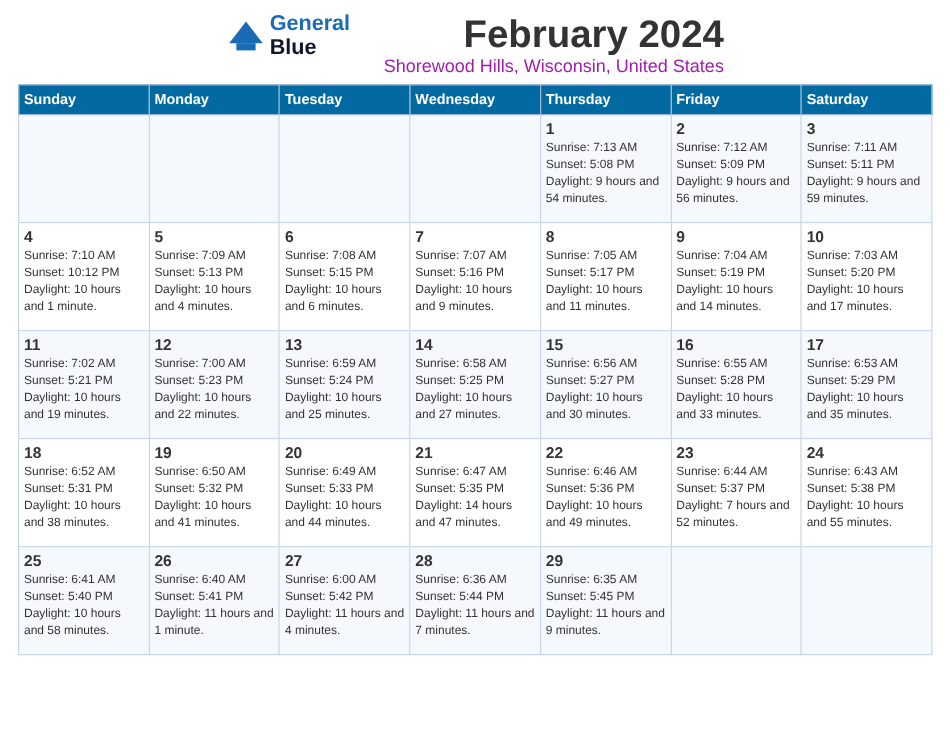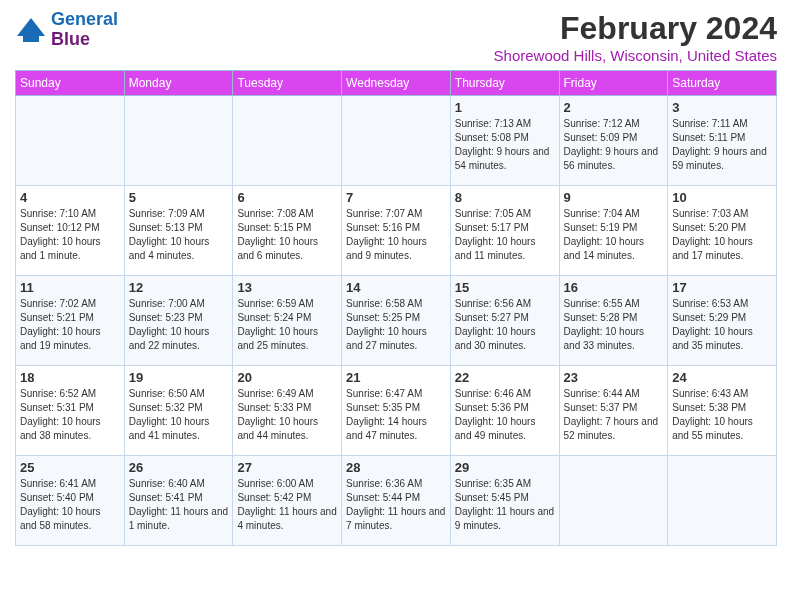--- a/index.html
+++ b/index.html
@@ -5,21 +5,21 @@
     * { box-sizing: border-box; margin: 0; padding: 0; }
     body {
       font-family: Arial, sans-serif;
       background: #fff;
       width: 792px;
       min-height: 612px;
       padding: 10px 15px;
     }
     .header-area {
       display: flex;
-      justify-content: space-between;
+      justify-content: center;
       align-items: flex-start;
       margin-bottom: 6px;
     }
     .logo {
       display: flex;
       align-items: center;
       gap: 4px;
     }
     .logo-text {
       font-size: 18px;
@@ -46,24 +46,24 @@
     .subtitle {
       font-size: 15px;
       color: #a21caf;
     }
     table {
       width: 100%;
       border-collapse: collapse;
       table-layout: fixed;
     }
     thead tr th {
-      background-color: #d946ef;
+      background-color: #0369a1;
       color: #fff;
       font-size: 12px;
-      font-weight: normal;
+      font-weight: bold;
       padding: 5px 4px;
       text-align: left;
       border: 1px solid #a0b8d8;
     }
     tbody tr td {
       vertical-align: top;
       border: 1px solid #c8d8e8;
       padding: 4px 4px;
       font-size: 10.5px;
       color: #333;
@@ -94,21 +94,21 @@
 
 <div class="header-area">
   <div class="logo">
     <svg class="logo-icon" viewBox="0 0 32 28" xmlns="http://www.w3.org/2000/svg">
       <rect x="0" y="0" width="32" height="28" fill="white"></rect>
       <polygon points="16,2 30,20 2,20" fill="#1a6bb5"></polygon>
       <rect x="8" y="20" width="16" height="6" fill="#1a6bb5"></rect>
     </svg>
     <div class="logo-text">
       <div><span>General</span></div>
-      <div><span style="color:#701a75;">Blue</span></div>
+      <div><span style="color:#0f172a;">Blue</span></div>
     </div>
   </div>
   <div class="title-area">
     <div class="main-title">February 2024</div>
     <div class="subtitle">Shorewood Hills, Wisconsin, United States</div>
   </div>
 </div>
 
 <table>
   <thead>

